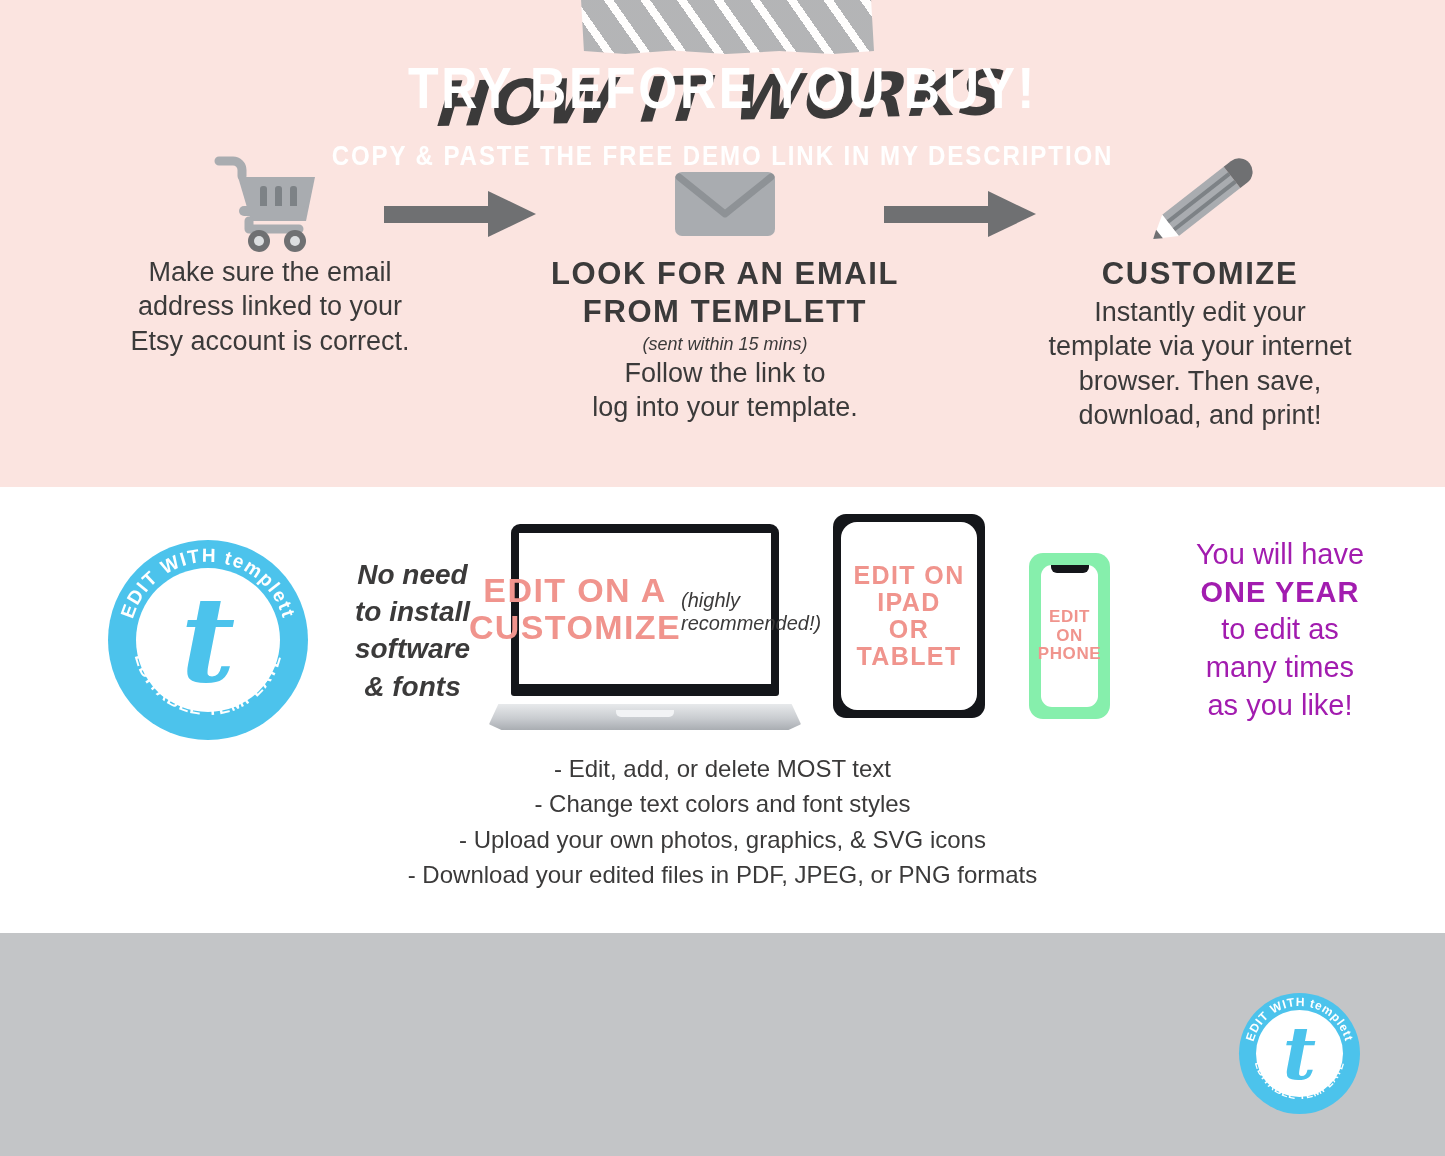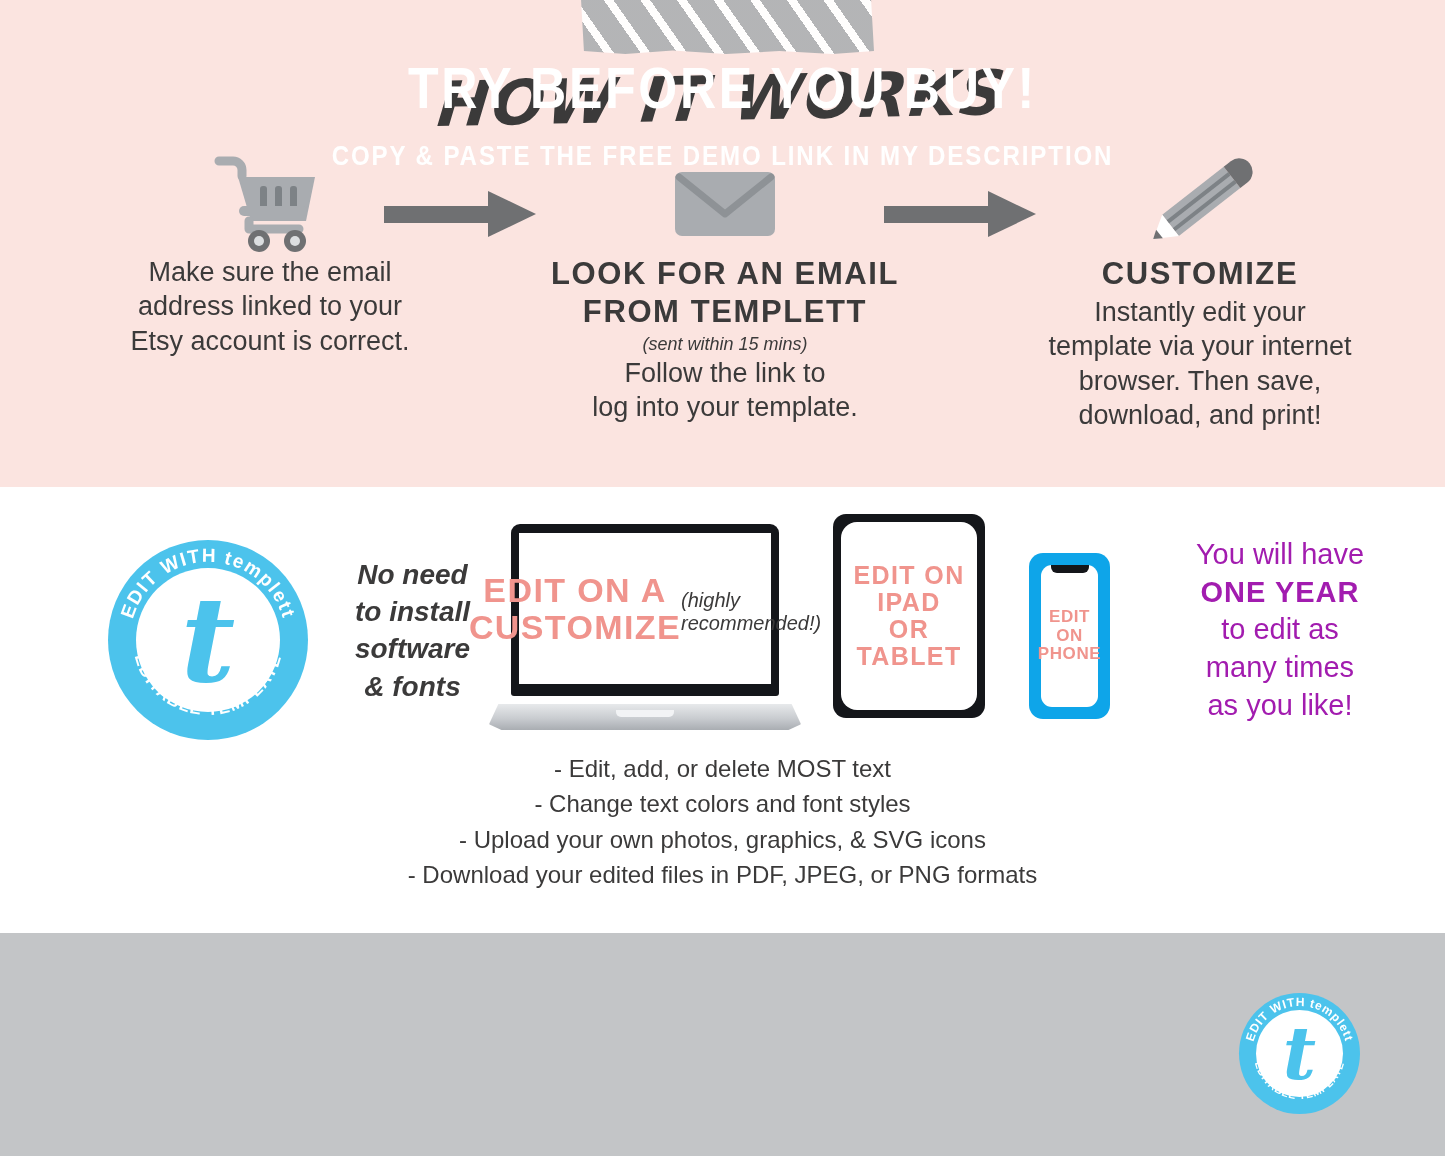--- a/index.html
+++ b/index.html
@@ -255,21 +255,21 @@
     align-items: center;
     justify-content: center;
   }
   .tablet .dev-coral { font-size: 25px; }
 
   
   .phone {
     position: absolute;
     left: 1029px; top: 553px;
     width: 81px; height: 166px;
-    background: #0ea5e9;
+    background: #86efac;
     border-radius: 14px;
     box-sizing: border-box;
     padding: 12px;
   }
   .phone .screen {
     position: relative;
     width: 100%; height: 100%;
     background: #ffffff;
     border-radius: 11px;
     display: flex;

